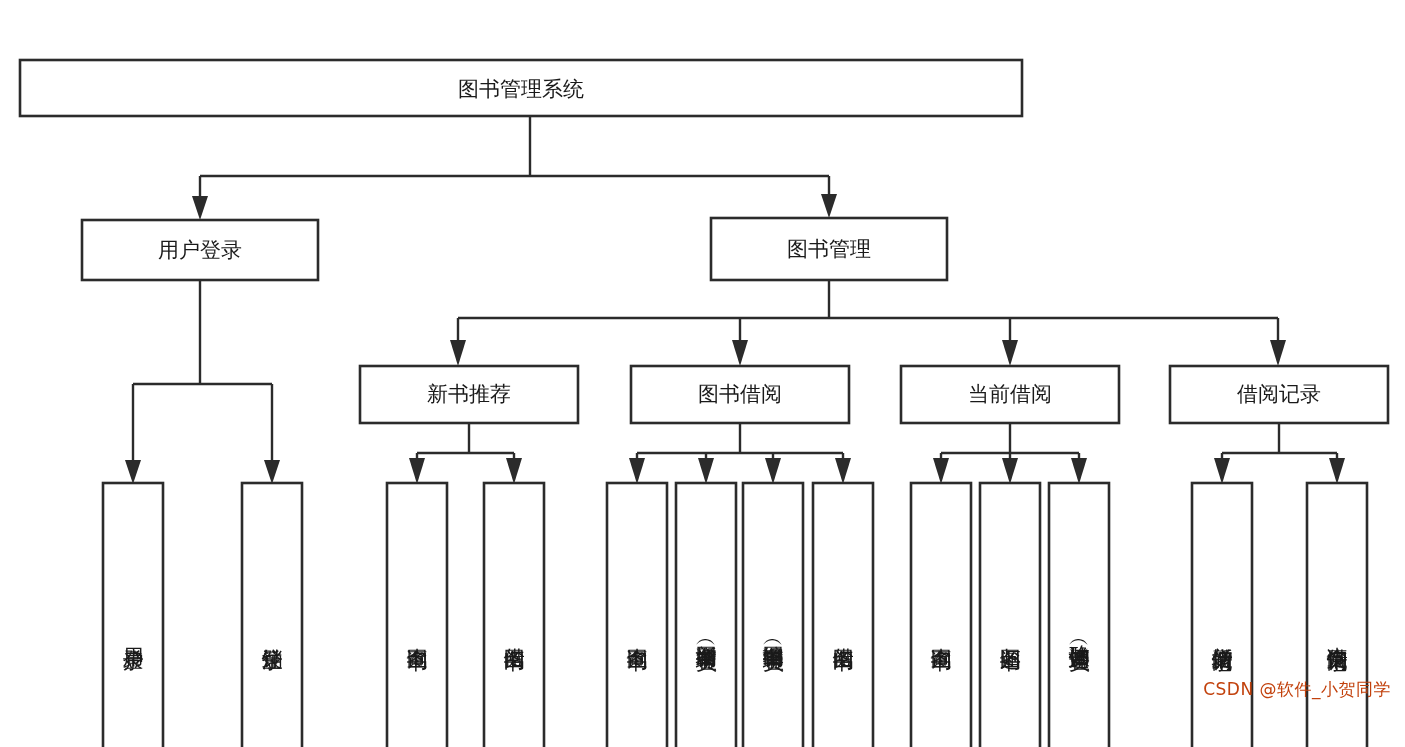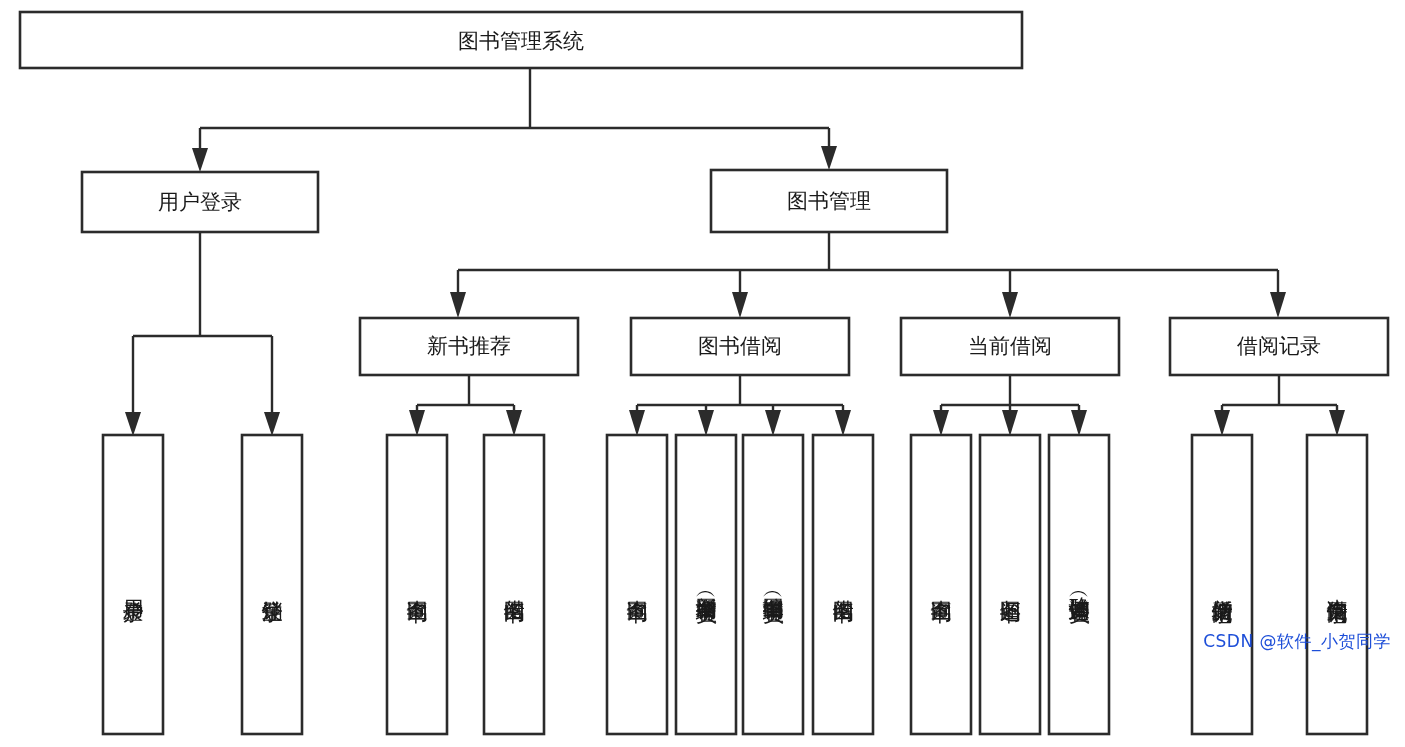--- a/index.html
+++ b/index.html
@@ -11,20 +11,21 @@
     width: 1405px;
     height: 747px;
     font-family: "DejaVu Sans", "Liberation Sans", sans-serif;
     overflow: hidden;
     position: relative;
   }
   #diagram-root {
     position: relative;
     width: 1405px;
     height: 661px;
+    margin-top: 48px;
   }
   svg#tree-svg {
     position: absolute;
     top: 0;
     left: 0;
     width: 1405px;
     height: 747px;
     display: block;
   }
   .node-box {
@@ -66,21 +67,21 @@
     letter-spacing: 1px;
     white-space: nowrap;
     text-align: center;
   }
   #watermark {
     position: absolute;
     right: 14px;
     bottom: 8px;
     font-family: "DejaVu Sans", "Liberation Sans", sans-serif;
     font-size: 17px;
-    color: #1d4ed8;
+    color: #c2410c;
     letter-spacing: 0.5px;
     user-select: none;
   }
 </style>
 </head>
 <body>
 
 <div id="diagram-root">
 
   <svg id="tree-svg" viewBox="0 0 1405 747">

